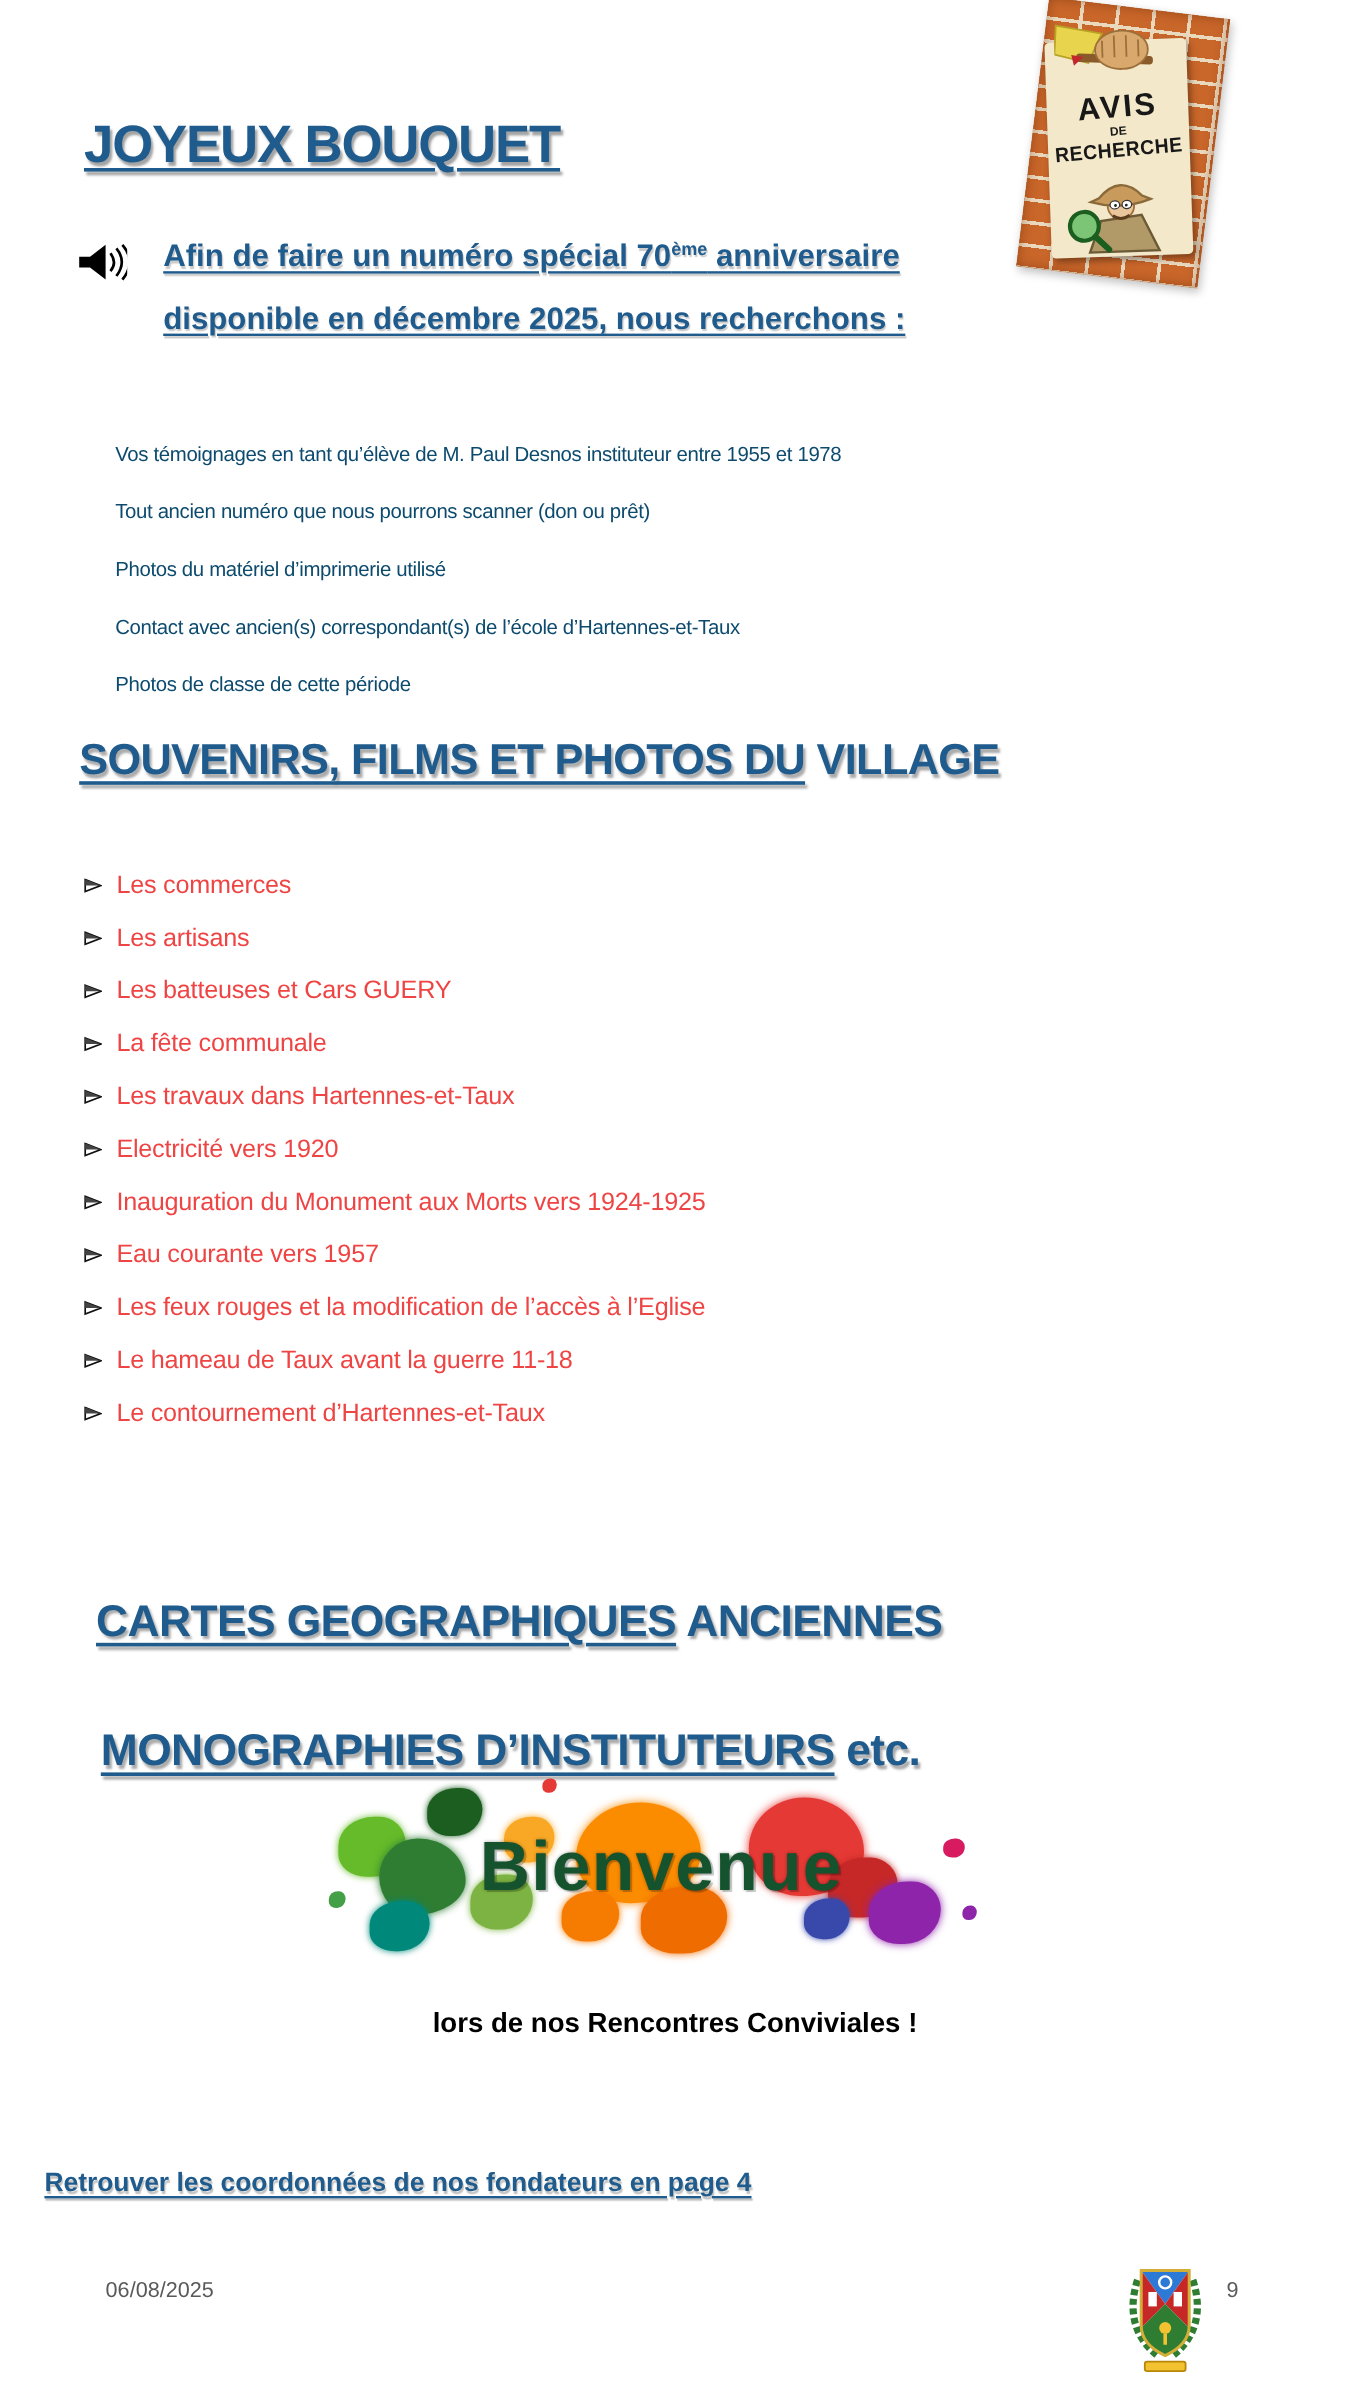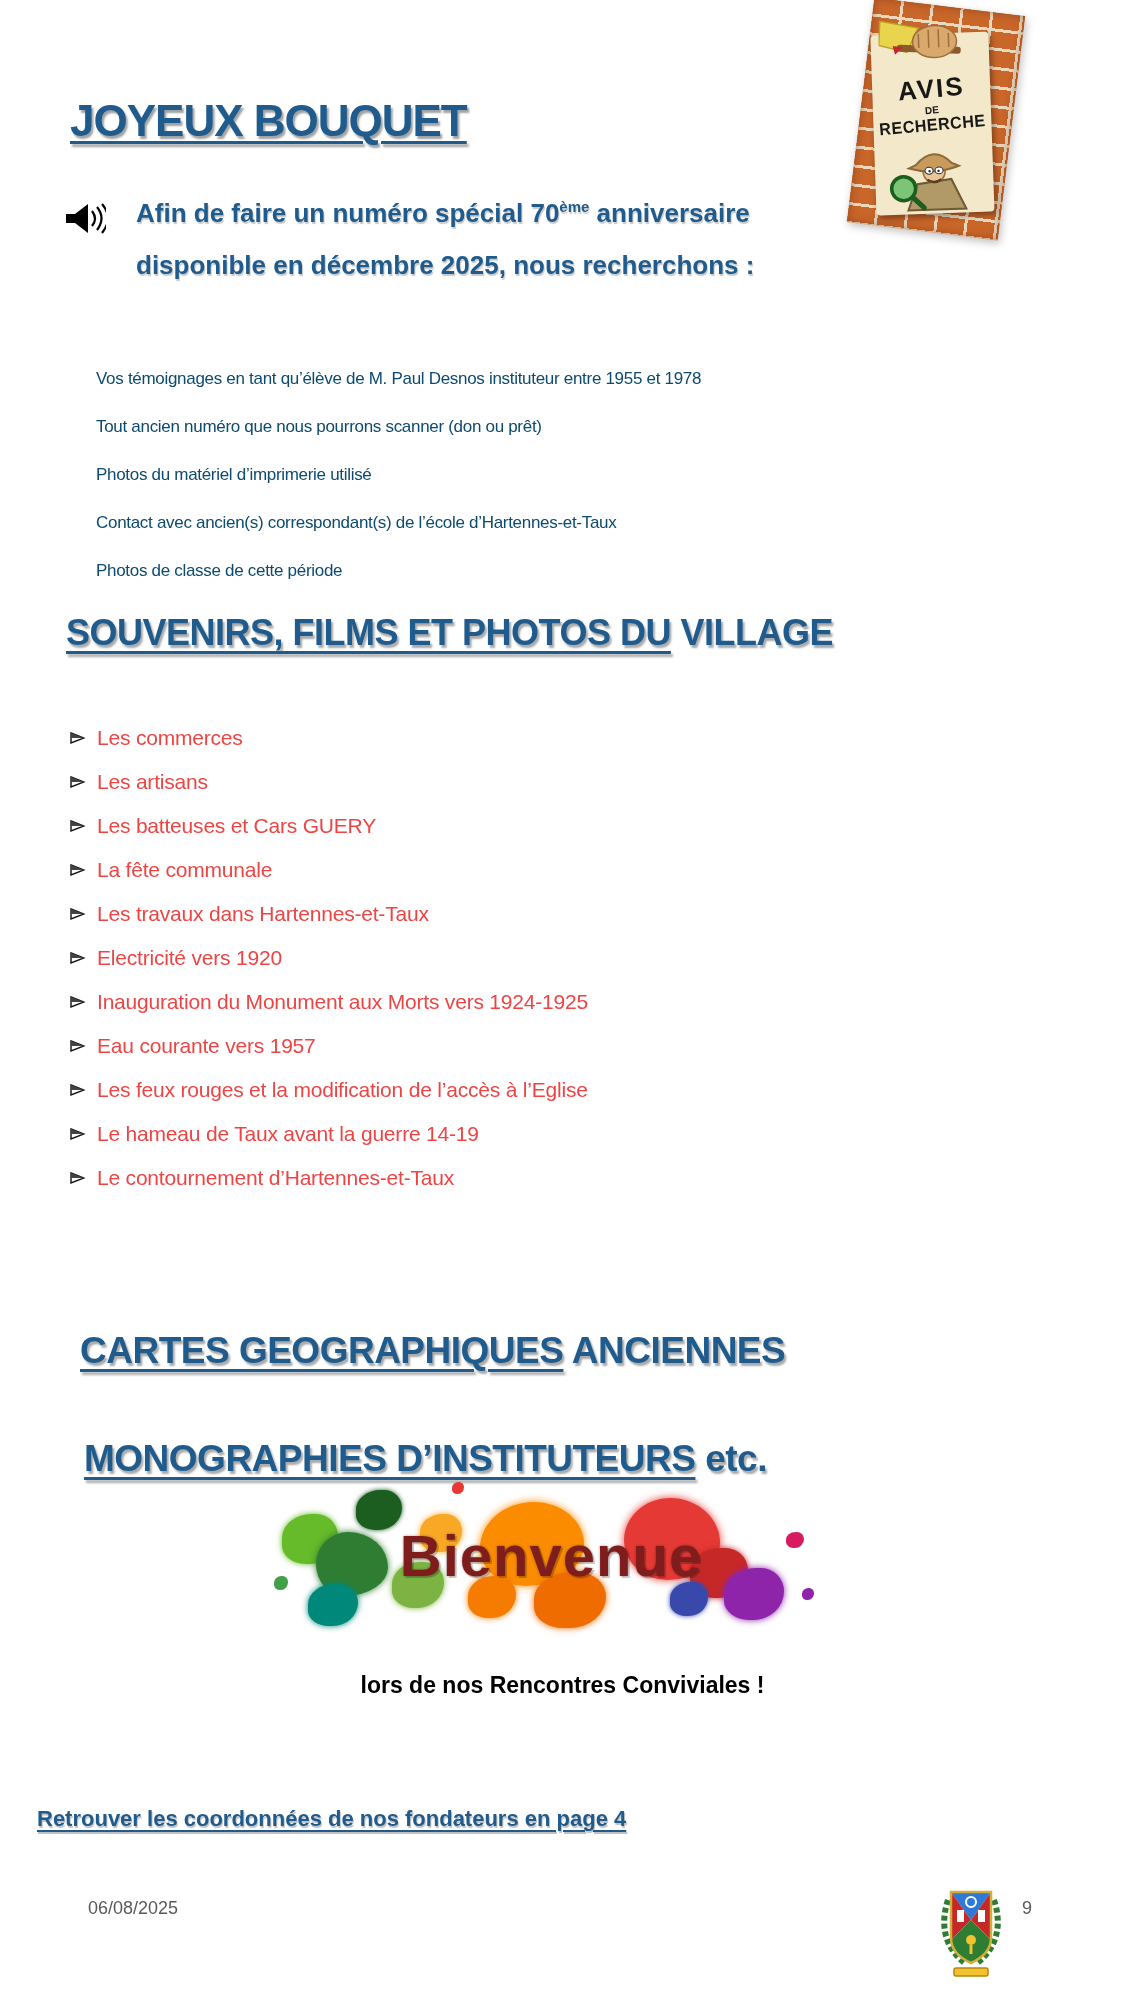--- a/index.html
+++ b/index.html
@@ -9,21 +9,21 @@
   }
   
   .h1{
     position:absolute;left:70px;top:96px;
     font-size:44px;font-weight:bold;letter-spacing:-1px;color:#1F5B8C;
     text-decoration:underline;text-decoration-thickness:3px;text-underline-offset:5px;
     text-shadow:2px 3px 2px rgba(85,85,85,.55);white-space:nowrap;
   }
   .intro-line{
     position:absolute;left:136px;font-size:26px;font-weight:bold;color:#1F5B8C;
-    text-decoration-thickness:2px;text-underline-offset:4px;
+    text-decoration:underline;text-decoration-thickness:2px;text-underline-offset:4px;
     text-shadow:1px 2px 1px rgba(100,100,100,.35);white-space:nowrap;
   }
   .intro-line sup{font-size:15px;}
   .intro1{top:198px;} .intro2{top:250px;}
   .h2{
     position:absolute;left:66px;top:612px;font-size:36px;font-weight:bold;letter-spacing:-0.5px;
     color:#1F5B8C;text-shadow:2px 3px 2px rgba(85,85,85,.5);white-space:nowrap;
   }
   .h2 .u, .h3 .u{text-decoration:underline;text-decoration-thickness:3px;text-underline-offset:6px;}
   .h3{
@@ -57,21 +57,21 @@
   .hand-svg{position:absolute;left:8px;top:-16px;}
   .avis1{margin-top:40px;font-size:26px;font-weight:900;letter-spacing:2px;color:#181818;transform:rotate(-3deg);}
   .avis2{font-size:10px;font-weight:900;color:#181818;transform:rotate(-3deg);}
   .avis3{font-size:17px;font-weight:900;letter-spacing:0.5px;color:#181818;transform:rotate(-3deg) scaleX(.95);}
   .detective{position:absolute;left:12px;bottom:2px;}
   
   .banner{position:absolute;left:272px;top:1480px;width:558px;height:160px;}
   .blob{position:absolute;border-radius:58% 42% 55% 45% / 52% 48% 60% 40%;}
   .banner-text{
     position:absolute;left:0;right:0;top:42px;text-align:center;
-    font-size:58px;font-weight:bold;color:#7f1d1d;letter-spacing:1px;
+    font-size:58px;font-weight:bold;color:#14532d;letter-spacing:1px;
     text-shadow:0 0 3px rgba(0,0,0,.35), 2px 2px 0 rgba(0,0,0,.18);
   }
   .caption{
     position:absolute;left:0;width:1125px;top:1672px;text-align:center;
     font-size:23px;font-weight:bold;color:#000;
   }
   .footer-link{
     position:absolute;left:37px;top:1806px;font-size:22px;font-weight:bold;color:#1F5B8C;
     text-decoration:underline;text-decoration-thickness:2px;text-underline-offset:4px;
     text-shadow:1px 2px 1px rgba(100,100,100,.4);white-space:nowrap;cursor:pointer;
@@ -200,21 +200,21 @@
           <polygon points="1,2 14,7 1,12" fill="#ffffff" stroke="#111" stroke-width="1.4"></polygon>
           <polygon points="1,2 14,7 1,7" fill="#444"></polygon>
         </svg>
       <span class="v-label">Les feux rouges et la modification de l’accès à l’Eglise</span>
     </div>
     <div class="v-item">
       <svg class="bullet" width="15" height="14" viewBox="0 0 15 14">
           <polygon points="1,2 14,7 1,12" fill="#ffffff" stroke="#111" stroke-width="1.4"></polygon>
           <polygon points="1,2 14,7 1,7" fill="#444"></polygon>
         </svg>
-      <span class="v-label">Le hameau de Taux avant la guerre 14-19</span>
+      <span class="v-label">Le hameau de Taux avant la guerre 11-18</span>
     </div>
     <div class="v-item">
       <svg class="bullet" width="15" height="14" viewBox="0 0 15 14">
           <polygon points="1,2 14,7 1,12" fill="#ffffff" stroke="#111" stroke-width="1.4"></polygon>
           <polygon points="1,2 14,7 1,7" fill="#444"></polygon>
         </svg>
       <span class="v-label">Le contournement d’Hartennes-et-Taux</span>
     </div>
   </div>
 

